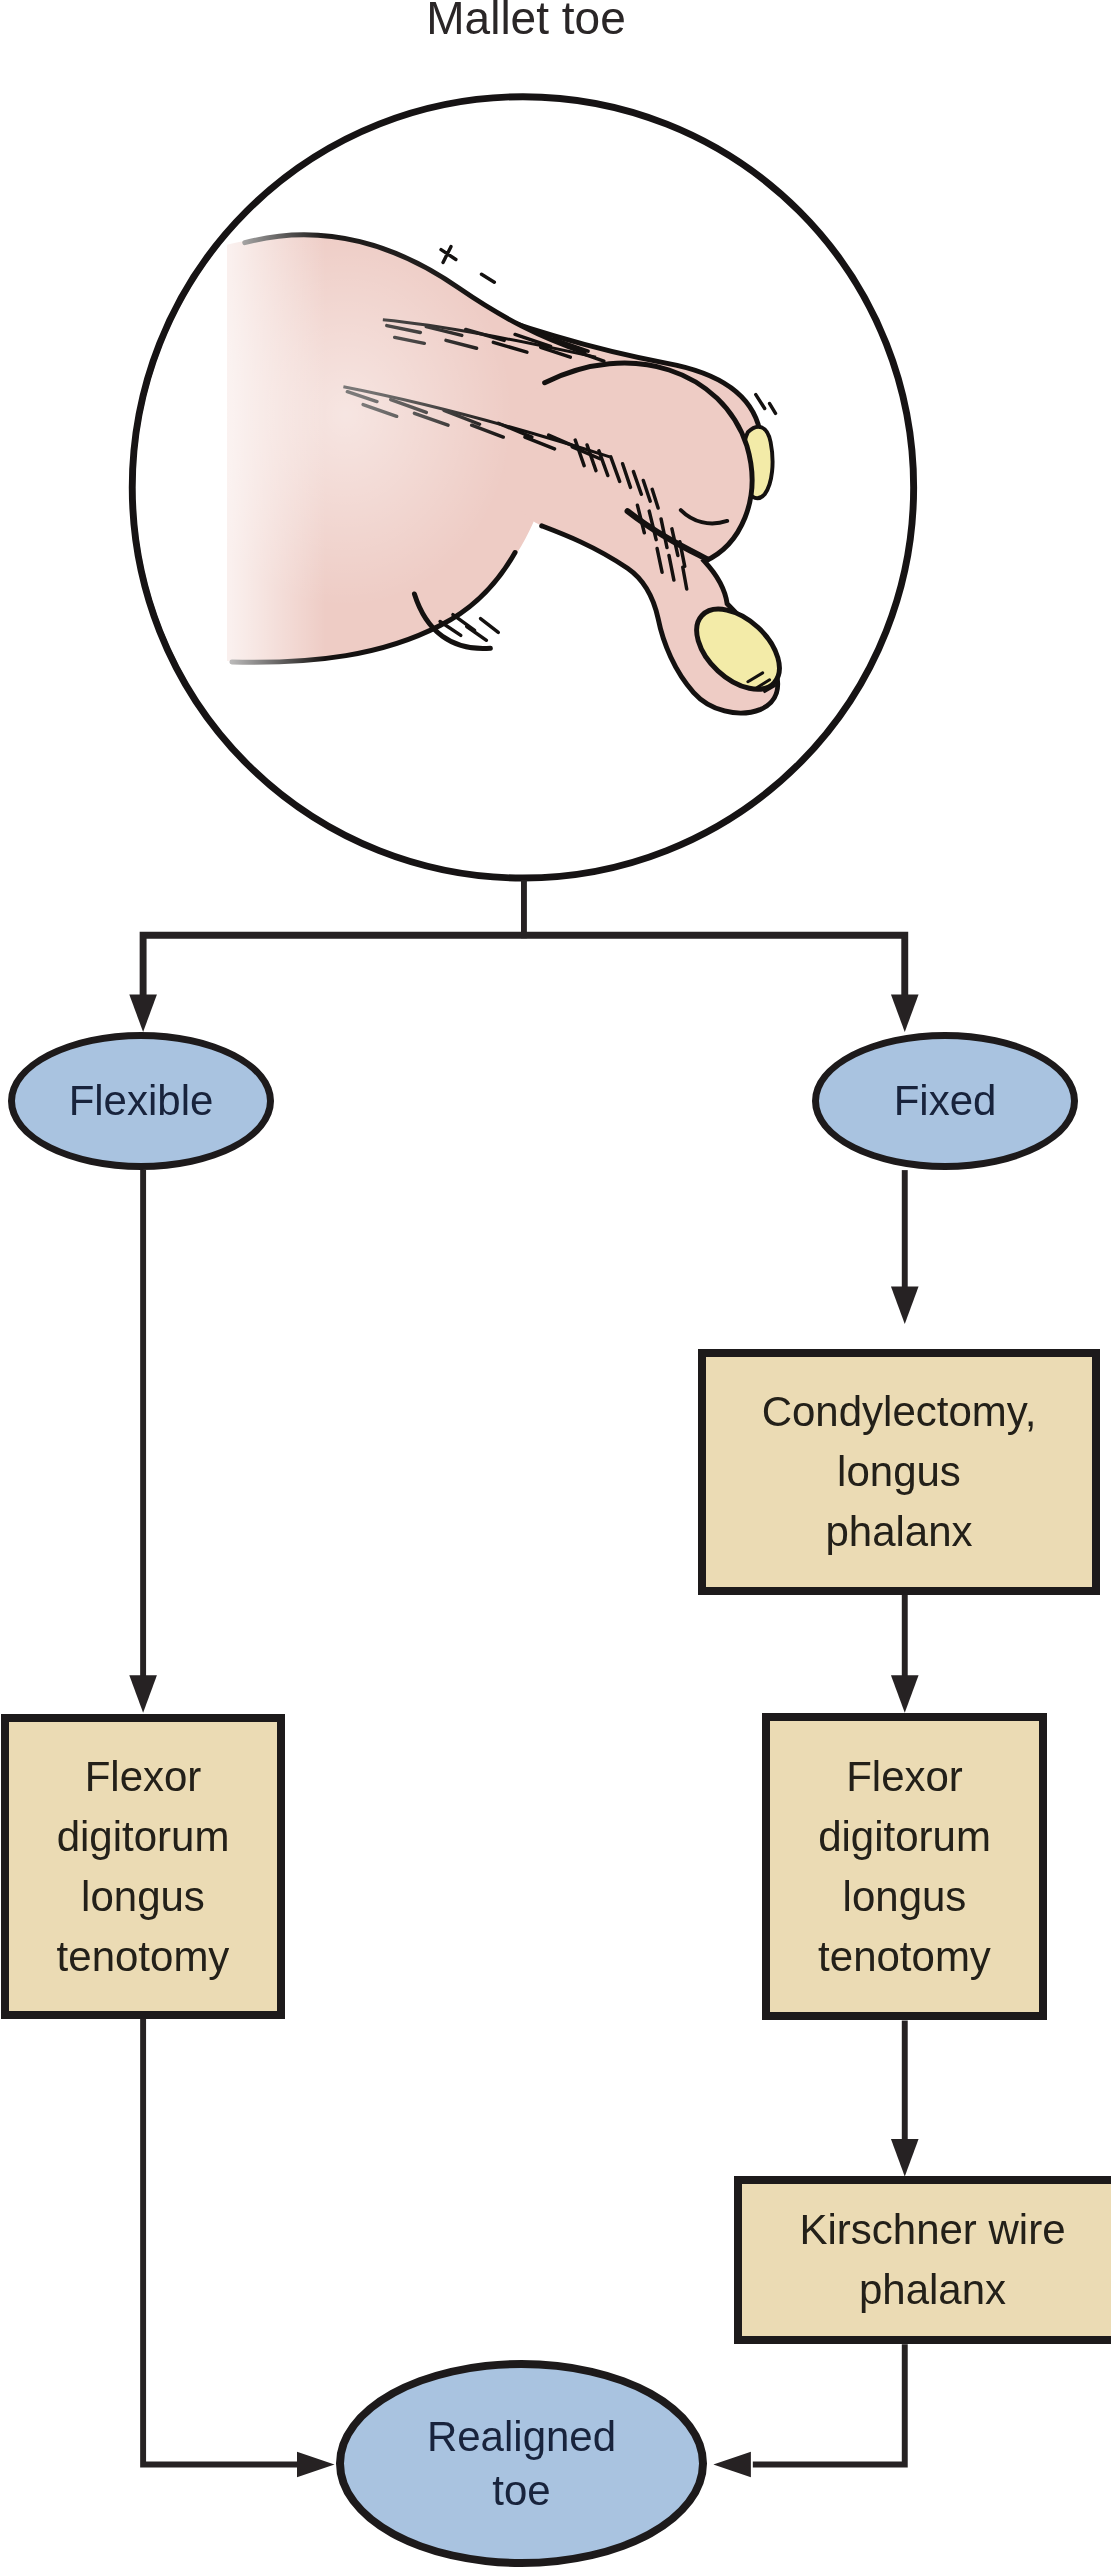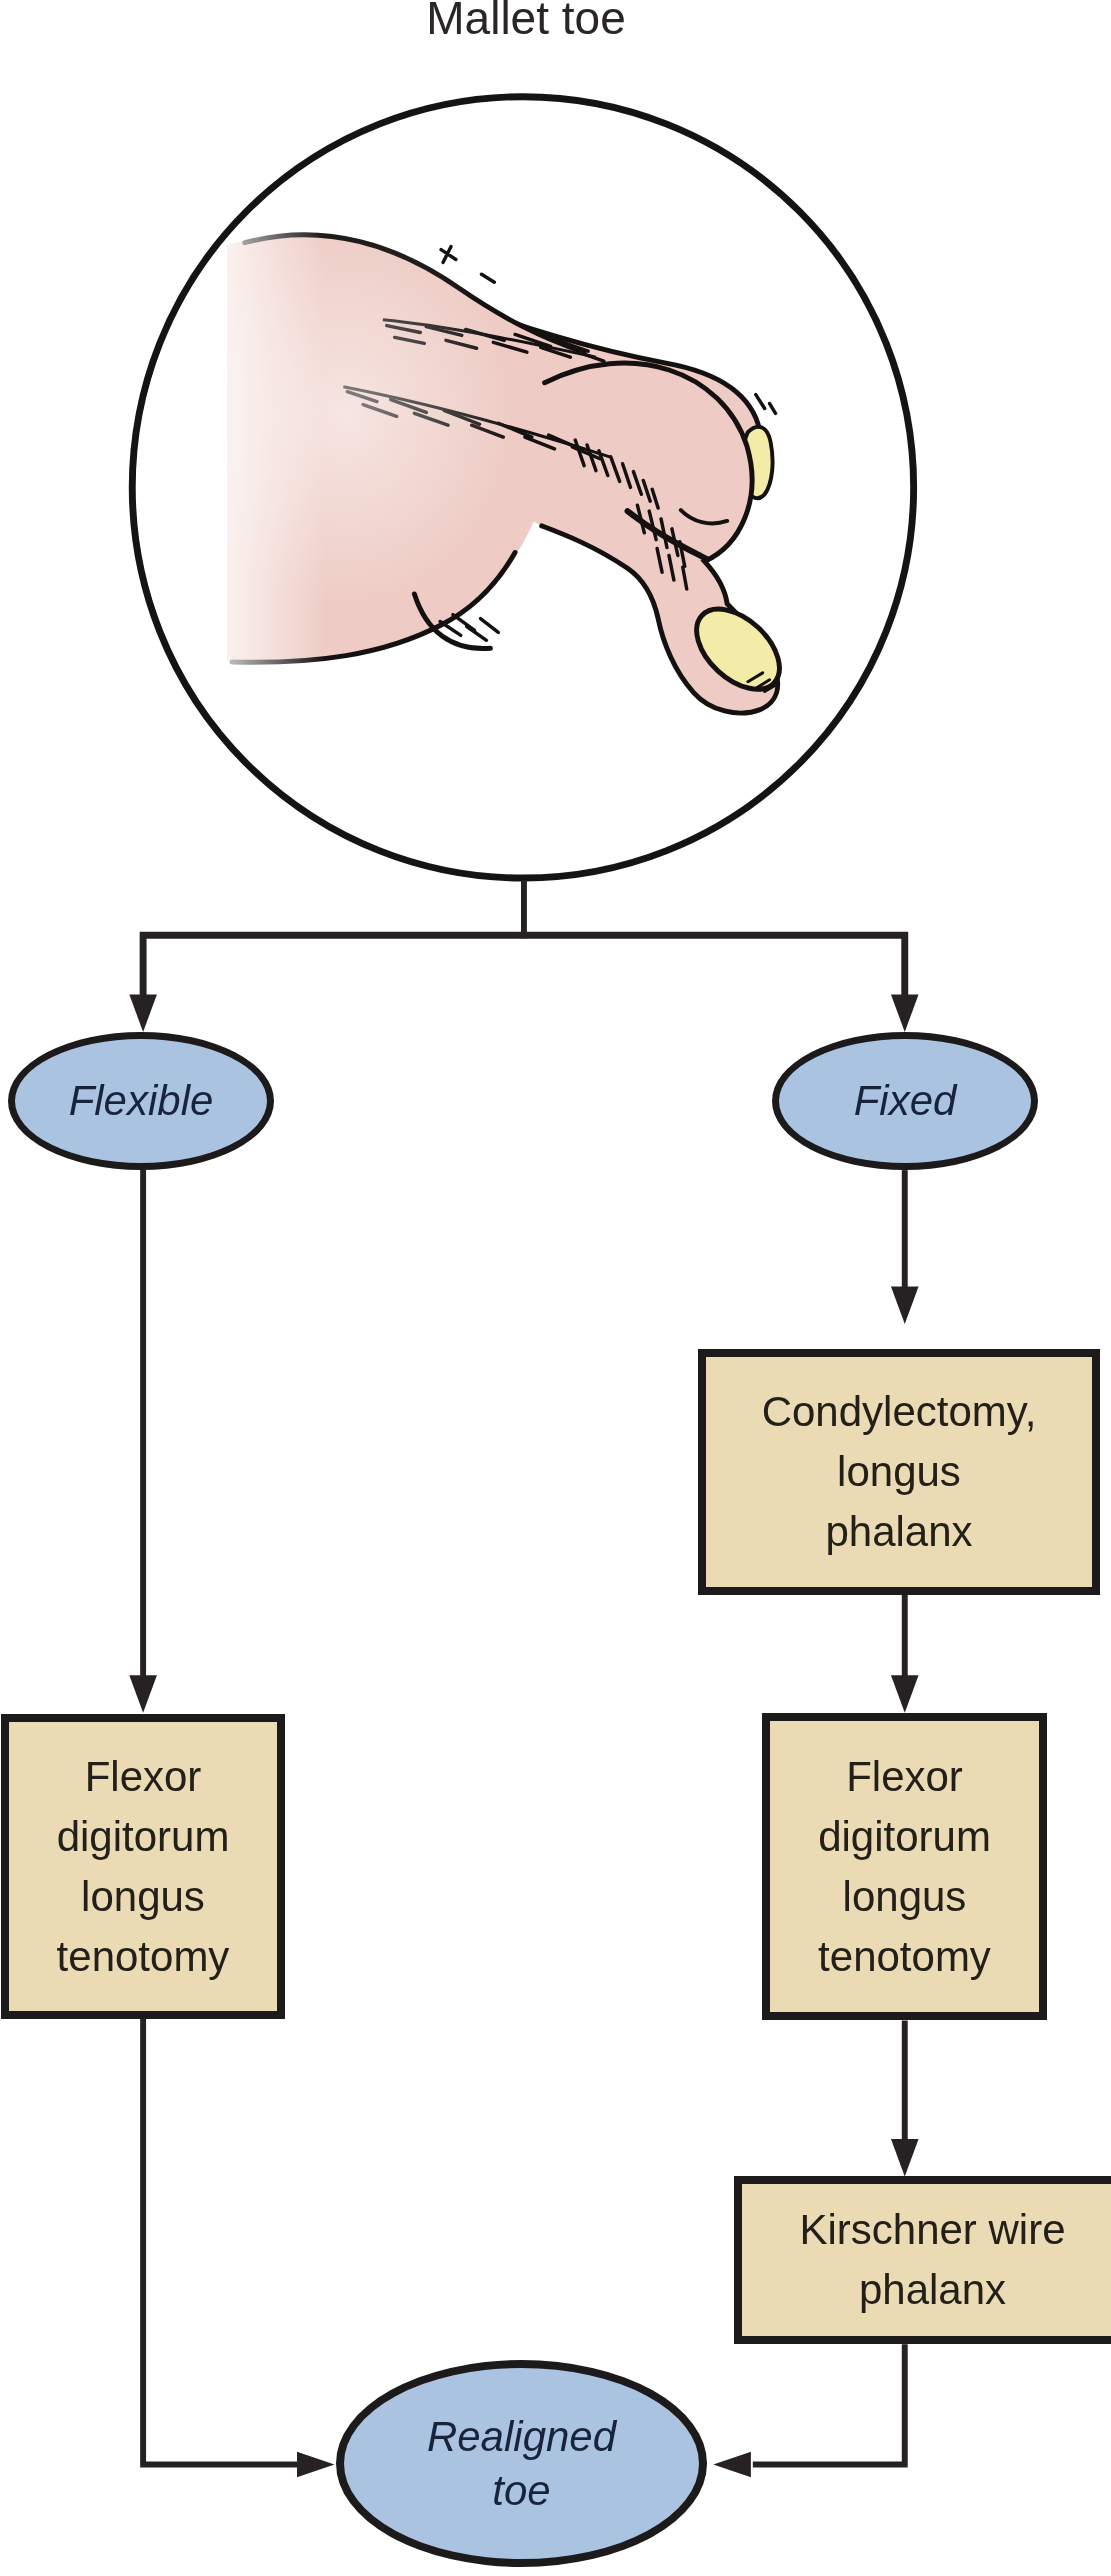--- a/index.html
+++ b/index.html
@@ -9,21 +9,21 @@
   }
   #flow-svg{position:absolute;left:0;top:0;}
   .node{
     position:absolute;box-sizing:border-box;
     display:flex;flex-direction:column;align-items:center;justify-content:center;
     text-align:center;z-index:2;
   }
   .ellipse{
     border:7px solid #1d1a1b;border-radius:50%;
     background:#a9c3e0;color:#18233c;
-    font-size:42px;line-height:54px;font-style:italic;
+    font-size:42px;line-height:54px;
   }
   .ellipse.big{border-width:8px;}
   .box{
     border:8px solid #1d1a1b;
     background:#ebdbb4;color:#232019;
     font-size:42px;line-height:60px;
   }
   #title{
     position:absolute;left:526px;top:-7px;transform:translateX(-50%);
     font-size:46px;line-height:51px;color:#2a2627;white-space:nowrap;z-index:2;
@@ -131,21 +131,21 @@
       <path d="M723 2498 L761 2485 L761 2511 Z"></path>
     </g>
   </svg>
 
   <div id="title">Mallet toe</div>
 
   <div class="node ellipse" style="left:8px;top:1032px;width:266px;height:138px;">
     <span class="ln">Flexible</span>
   </div>
 
-  <div class="node ellipse" style="left:772px;top:1032px;width:266px;height:138px;">
+  <div class="node ellipse" style="left:812px;top:1032px;width:266px;height:138px;">
     <span class="ln">Fixed</span>
   </div>
 
   <div class="node box" style="left:698px;top:1324px;width:402px;height:246px;margin-top:25px;">
     <span class="ln">Condylectomy,</span>
     <span class="ln">longus</span>
     <span class="ln">phalanx</span>
   </div>
 
   <div class="node box" style="left:1px;top:1714px;width:284px;height:305px;">

